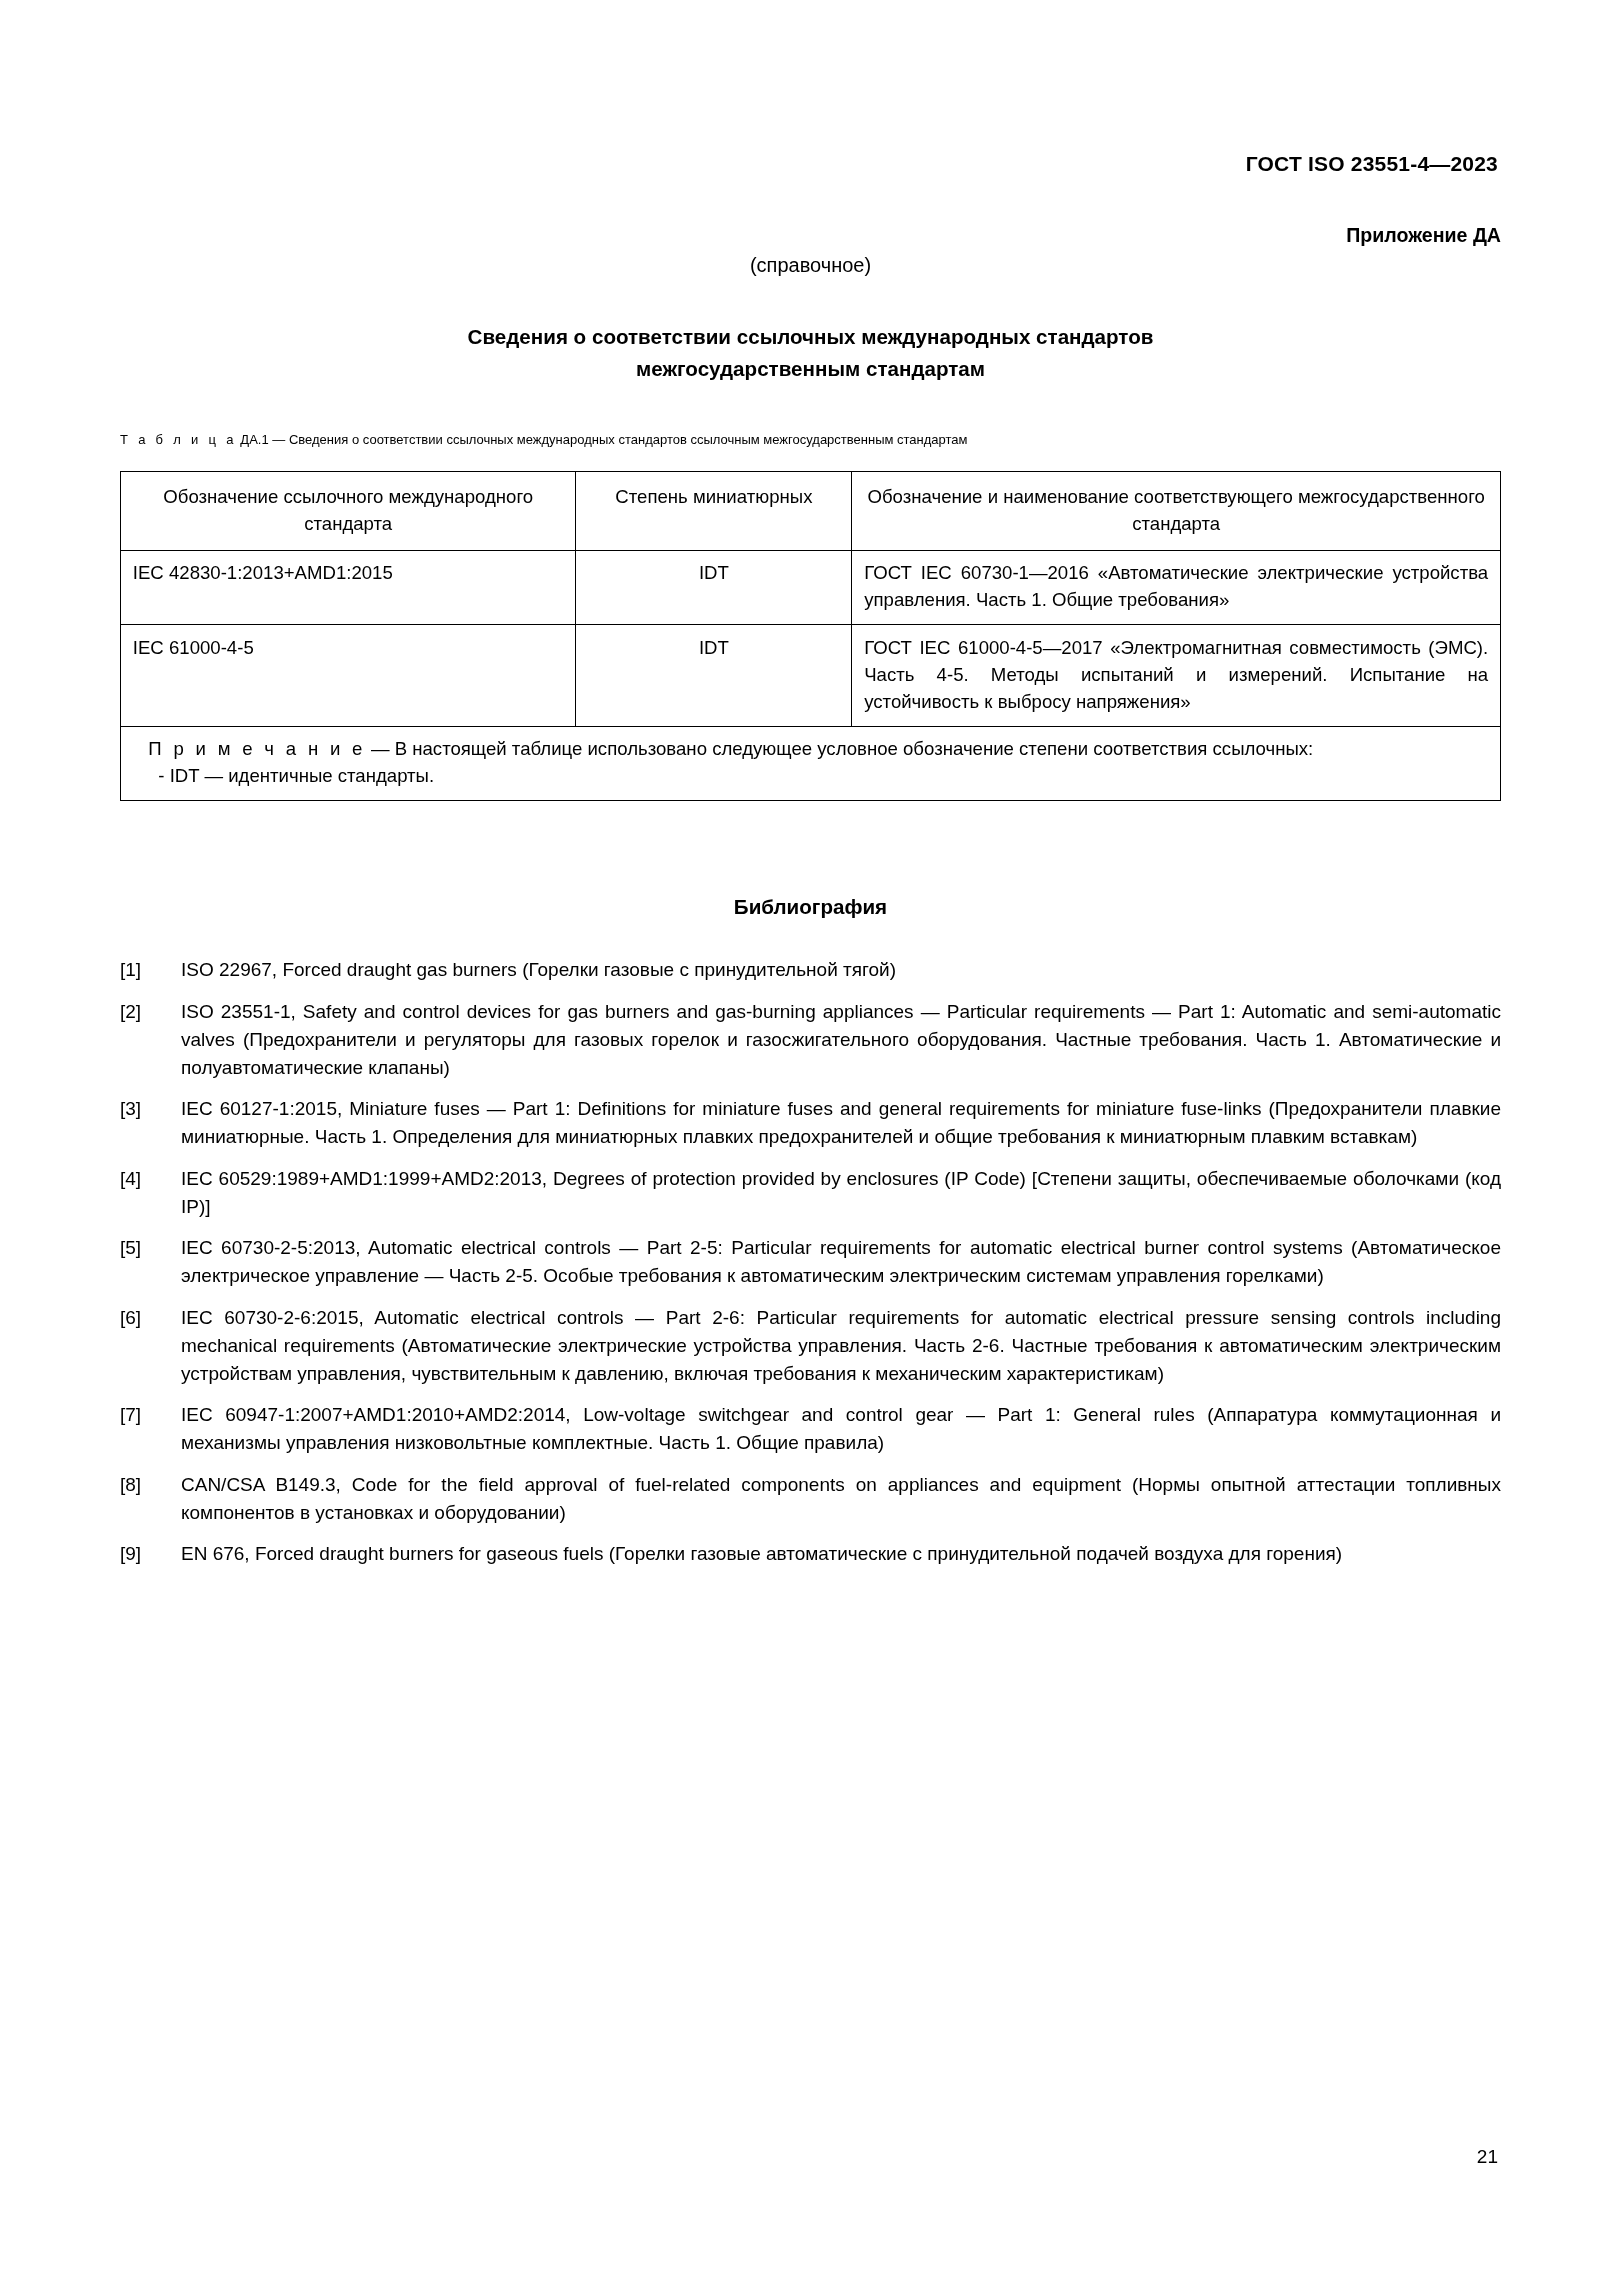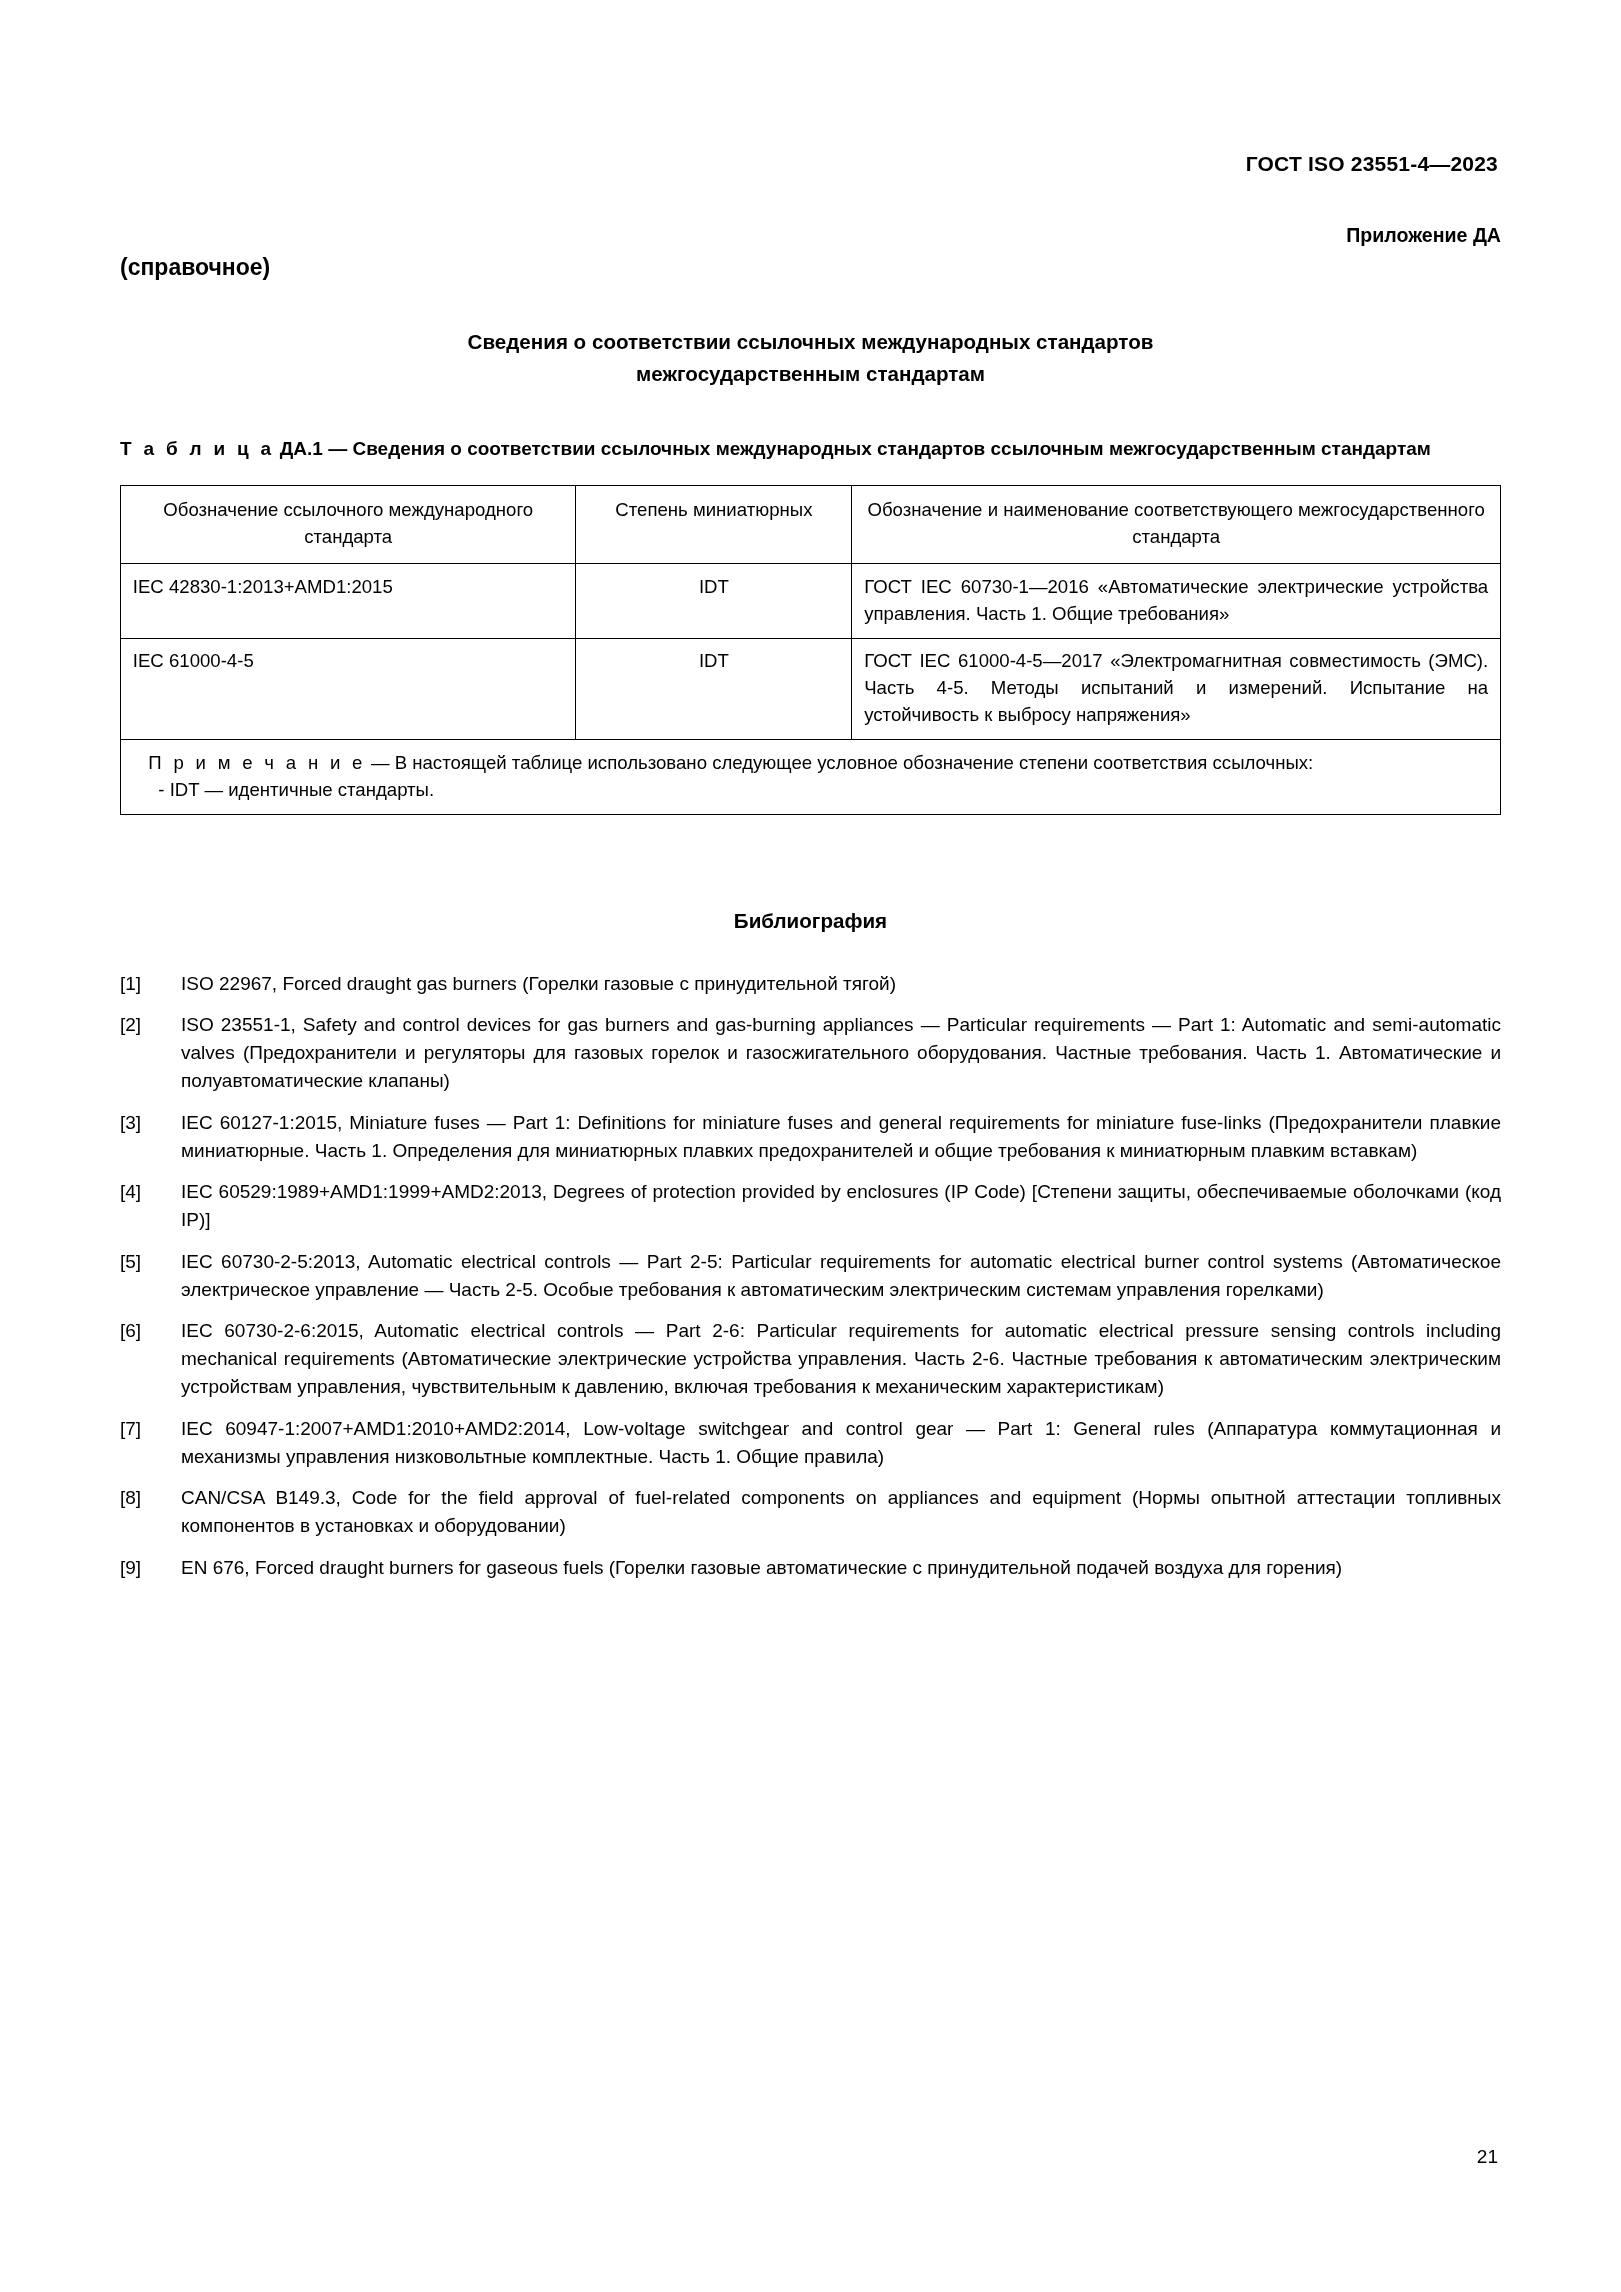--- a/index.html
+++ b/index.html
@@ -36,38 +36,37 @@
     right: 120px;
   }
   .annex-title {
     text-align: right;
     font-size: 19.6px;
     font-weight: bold;
     line-height: 1.5;
     margin-top: 9.8px;
   }
   .annex-sub {
-    text-align: left;
-    font-size: 23px;
-    font-weight: bold;
+    text-align: center;
+    font-size: 20px;
+    font-weight: normal;
     line-height: 1.5;
   }
   .annex-heading {
     text-align: center;
     font-size: 20.6px;
     font-weight: bold;
     line-height: 1.55;
     margin-top: 41px;
   }
   .table-caption {
-    font-size: 19px;
+    font-size: 13px;
     line-height: 1.5;
     margin-top: 45px;
     text-align: justify;
-    font-weight: bold;
   }
   .table-caption .spaced {
     letter-spacing: 3.3px;
   }
   table.comp {
     width: 100%;
     border-collapse: collapse;
     margin-top: 21.6px;
     table-layout: fixed;
   }

